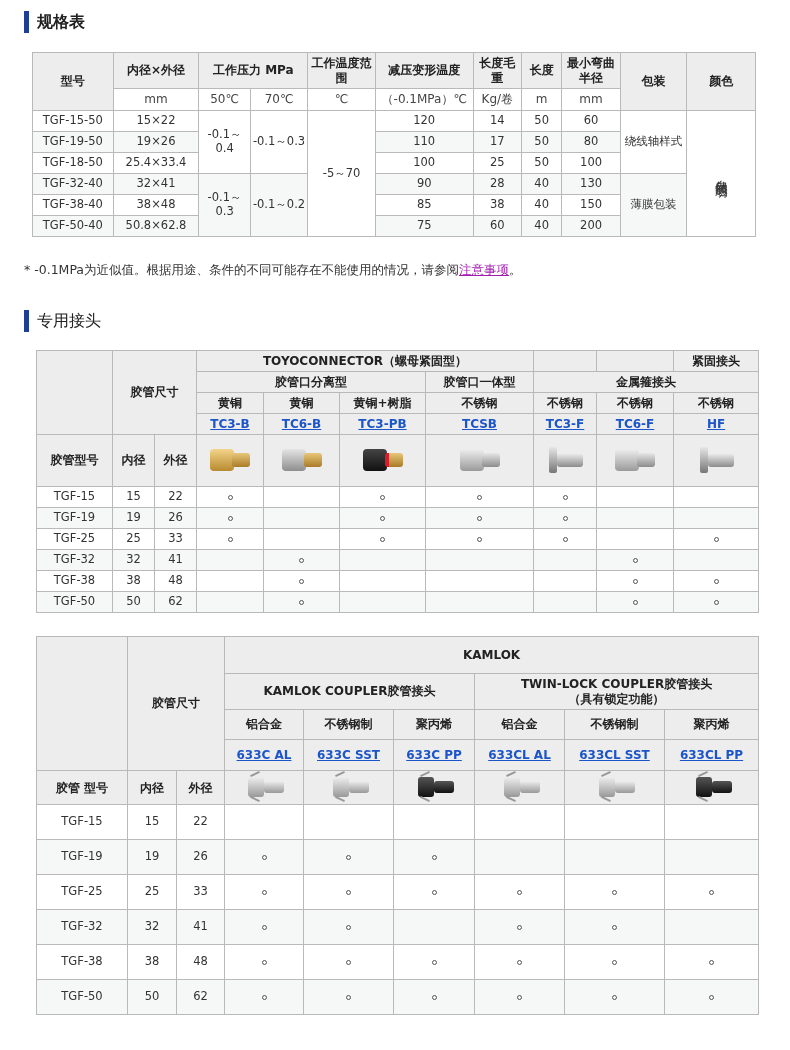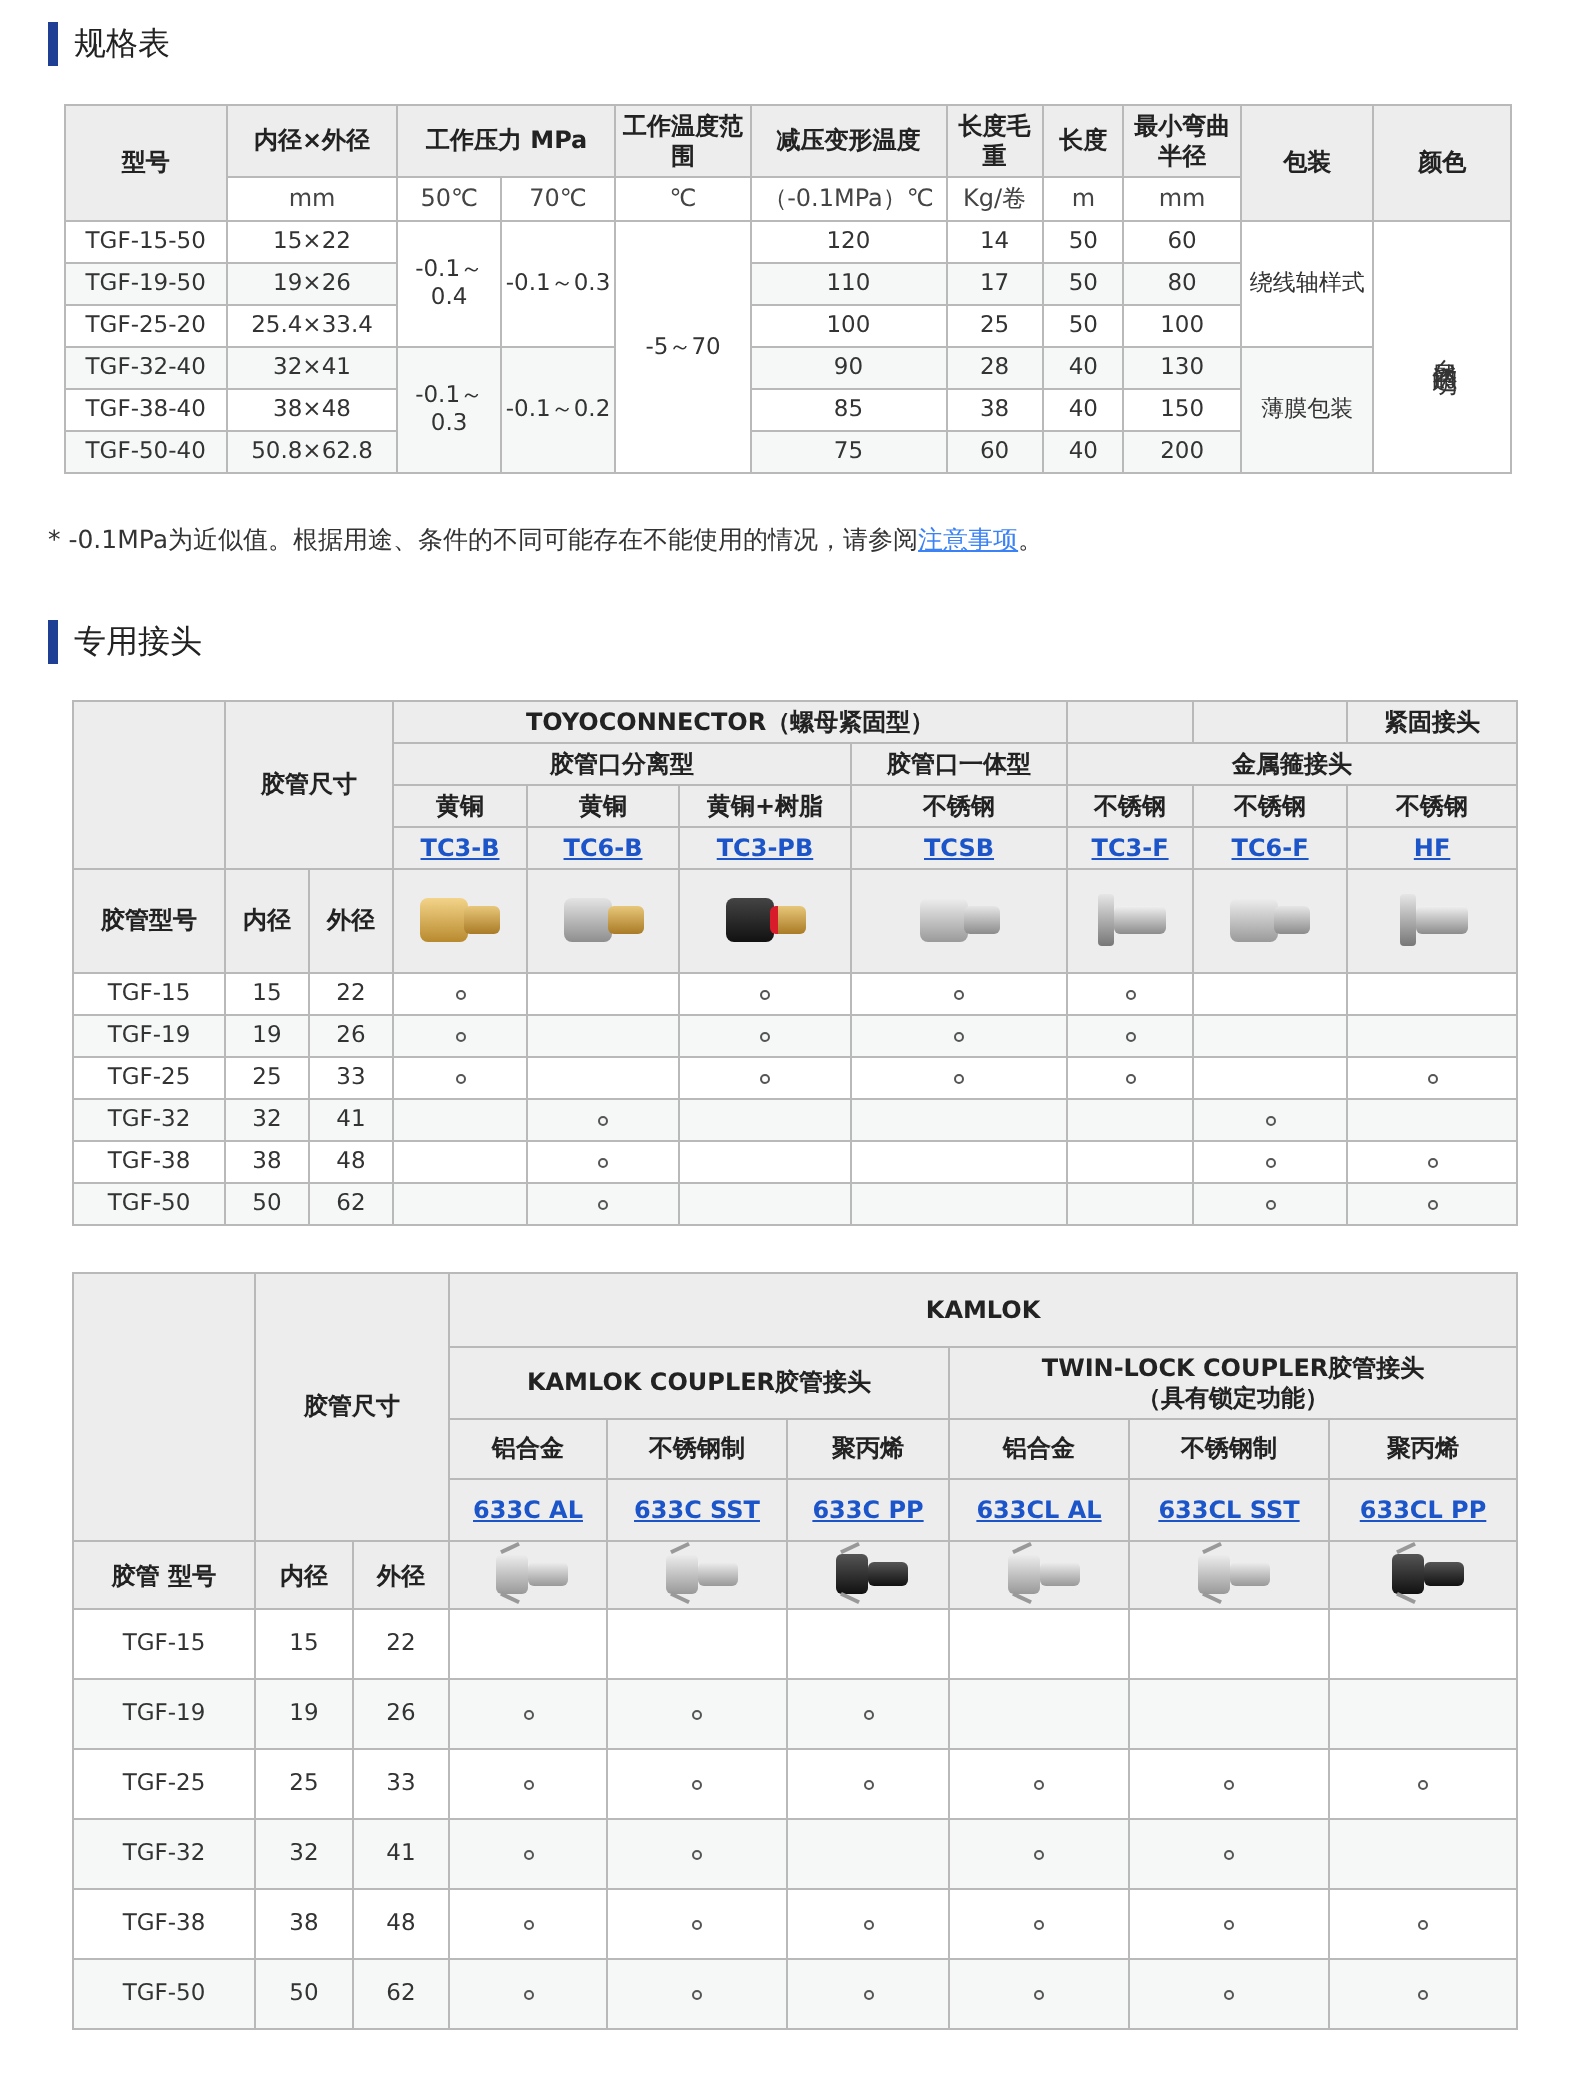--- a/index.html
+++ b/index.html
@@ -1,33 +1,33 @@
 <!DOCTYPE html>
 <html><head>
 <meta charset="utf-8">
 <style>
   * { box-sizing: border-box; margin: 0; padding: 0; }
   html, body { width: 790px; height: 1050px; background: #ffffff; overflow: hidden; }
   body { font-family: "DejaVu Sans", "Liberation Sans", sans-serif; color: #333; font-size: 12px; position: relative; }
 
   .section-title { position: absolute; left: 24px; display: flex; align-items: center; }
   .section-title .bar { width: 5px; height: 22px; background: #1f3f94; margin-right: 8px; }
-  .section-title .txt { font-size: 16px; font-weight: normal; color: #222; }
+  .section-title .txt { font-size: 16px; font-weight: bold; color: #222; }
 
   table { border-collapse: collapse; position: absolute; table-layout: fixed; }
   td, th { border: 1px solid #b9b9b9; text-align: center; vertical-align: middle; font-weight: normal; font-size: 11.5px; color: #333; line-height: 1.2; }
   th { background: #ededed; font-weight: bold; color: #222; font-size: 12px; }
   th.sub { background: #ffffff; font-weight: normal; color: #444; }
   tr.alt td { background: #f6f7f7; }
   td.white { background: #fff !important; margin-top: 46px; }
   td.alt-cell { background: #f6f7f7 !important; }
   a.code { color: #1b55c9; font-weight: bold; font-size: 12px; }
 
   .note { position: absolute; left: 24px; top: 262px; font-size: 12.5px; color: #333; }
-  .note a { color: #3b82f6; }
+  .note a { color: #a21caf; }
 
   .mark { display: inline-block; width: 5px; height: 5px; border: 1px solid #555; border-radius: 50%; }
 
   .vtext { writing-mode: vertical-rl; letter-spacing: 2px; font-size: 13px; }
 
   
   .pimg { display: inline-block; position: relative; width: 44px; height: 30px; }
   .pimg .body { position: absolute; top: 5px; left: 2px; width: 24px; height: 22px; border-radius: 4px; }
   .pimg .nose { position: absolute; top: 9px; left: 24px; width: 18px; height: 14px; border-radius: 3px; }
   .brass .body { background: linear-gradient(#f3d48a, #b88a2e); }
@@ -107,21 +107,21 @@
   </tr>
   <tr class="alt" style="height:21px;">
     <td>TGF-19-50</td>
     <td>19×26</td>
     <td>110</td>
     <td>17</td>
     <td>50</td>
     <td>80</td>
   </tr>
   <tr style="height:21px;">
-    <td>TGF-25-20</td>
+    <td>TGF-18-50</td>
     <td>25.4×33.4</td>
     <td>100</td>
     <td>25</td>
     <td>50</td>
     <td>100</td>
   </tr>
   <tr class="alt" style="height:21px;">
     <td>TGF-32-40</td>
     <td>32×41</td>
     <td rowspan="3" class="alt-cell">-0.1～0.3</td>

